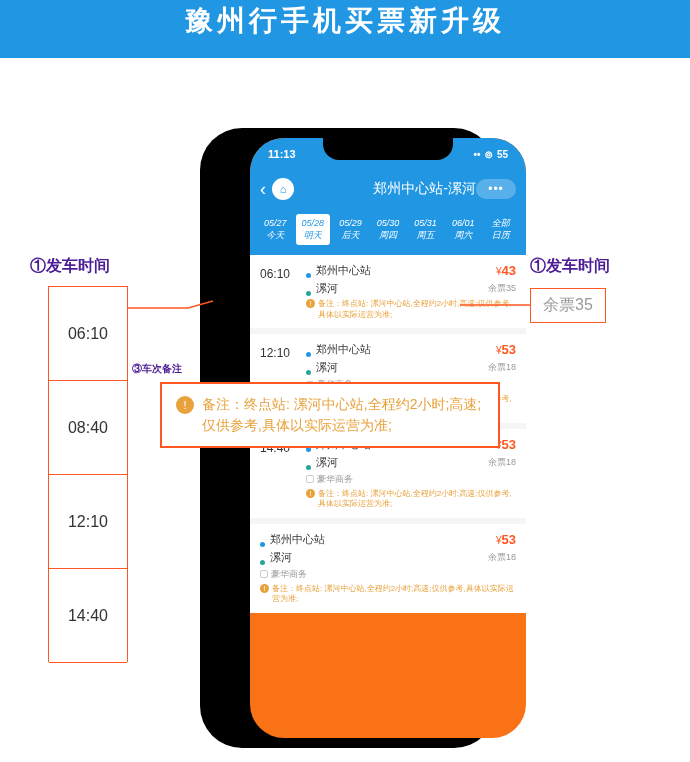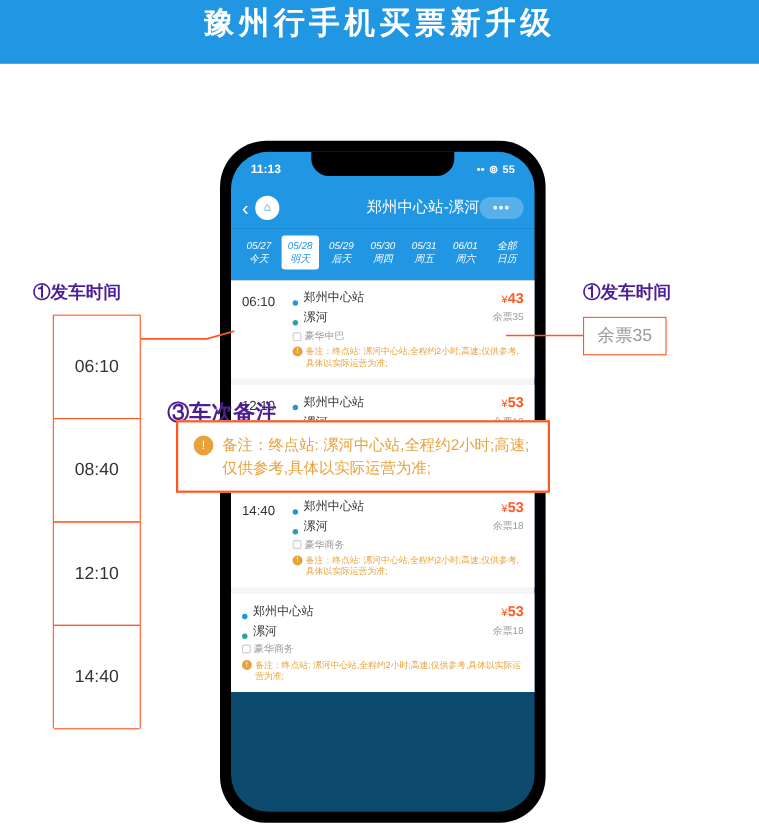--- a/index.html
+++ b/index.html
@@ -3,21 +3,21 @@
   <meta charset="utf-8">
   <style>
     * { margin: 0; padding: 0; box-sizing: border-box; }
     body { font-family: -apple-system, "PingFang SC", "Microsoft YaHei", sans-serif; background: #fff; width: 690px; height: 762px; position: relative; overflow: hidden; }
     
     .banner { background: #2196e3; color: #fff; text-align: center; padding: 2px 0 18px; }
     .banner-title { font-size: 28px; font-weight: bold; letter-spacing: 4px; }
     .banner-sub { font-size: 24px; letter-spacing: 6px; margin-top: 4px; font-weight: 300; }
     
     .phone { position: absolute; left: 200px; top: 128px; width: 296px; height: 620px; background: #000; border-radius: 42px; padding: 10px; }
-    .screen { background: #0c4a6e; width: 100%; height: 100%; border-radius: 34px; overflow: hidden; position: relative; }
+    .screen { background: #f97316; width: 100%; height: 100%; border-radius: 34px; overflow: hidden; position: relative; margin-left: 40px; }
     .notch { position: absolute; top: 0; left: 50%; transform: translateX(-50%); width: 130px; height: 22px; background: #000; border-radius: 0 0 16px 16px; z-index: 10; }
     
     .status-bar { background: #2196e3; height: 32px; display: flex; align-items: center; justify-content: space-between; padding: 0 18px; color: #fff; font-size: 11px; font-weight: 600; }
     .status-right { display: flex; gap: 4px; align-items: center; font-size: 10px; }
     
     .nav-bar { background: #2196e3; height: 38px; display: flex; align-items: center; padding: 0 10px; color: #fff; }
     .nav-back { font-size: 18px; margin-right: 6px; }
     .nav-home { width: 22px; height: 22px; background: #fff; border-radius: 50%; display: flex; align-items: center; justify-content: center; color: #2196e3; font-size: 11px; }
     .nav-title { flex: 1; text-align: right; font-size: 14px; }
     .nav-more { width: 40px; height: 20px; background: rgba(255,255,255,0.25); border-radius: 10px; display: flex; align-items: center; justify-content: center; font-size: 12px; letter-spacing: 1px; }
@@ -42,21 +42,21 @@
     .trip-tickets { color: #999; font-size: 9px; }
     .trip-type { color: #999; font-size: 9px; display: flex; align-items: center; gap: 3px; }
     .trip-type-check { width: 8px; height: 8px; border: 1px solid #ccc; border-radius: 2px; }
     .trip-note { color: #e8a23c; font-size: 8px; line-height: 1.3; margin-top: 3px; display: flex; gap: 3px; }
     .note-icon { width: 9px; height: 9px; background: #e8a23c; border-radius: 50%; display: inline-flex; align-items: center; justify-content: center; color: #fff; font-size: 7px; flex-shrink: 0; }
     
     
     .anno { position: absolute; color: #4c1d95; font-weight: bold; }
     .anno-1 { left: 30px; top: 256px; font-size: 16px; }
     .anno-2 { left: 530px; top: 256px; font-size: 16px; }
-    .anno-3 { left: 152px; top: 362px; font-size: 20px; }
+    .anno-3 { left: 132px; top: 362px; font-size: 10px; }
     
     .time-ladder { position: absolute; left: 48px; top: 286px; width: 80px; border-left: 1px solid #ff5722; border-right: 1px solid #ff5722; }
     .ladder-cell { height: 95px; border-top: 1px solid #ff5722; border-bottom: 1px solid #ff5722; display: flex; align-items: center; justify-content: center; font-size: 16px; color: #333; margin-bottom: -1px; }
     
     .callout-line { position: absolute; stroke: #ff5722; fill: none; }
     
     .ticket-box { position: absolute; left: 530px; top: 288px; border: 1px solid #ff5722; padding: 6px 12px; font-size: 16px; color: #999; background: #fff; }
     
     .note-callout { position: absolute; left: 160px; top: 382px; width: 340px; border: 2px solid #ff5722; background: #fff; padding: 10px 14px; display: flex; gap: 8px; z-index: 20; }
     .note-callout .note-badge { width: 18px; height: 18px; background: #e8a23c; border-radius: 50%; display: flex; align-items: center; justify-content: center; color: #fff; font-size: 11px; flex-shrink: 0; margin-top: 2px; }
@@ -125,21 +125,20 @@
     <div class="trip-time">06:10</div>
     <div class="trip-body">
       <div class="trip-row">
         <span class="trip-station"><span class="dot dot-blue"></span>郑州中心站</span>
         <span class="trip-price">¥<span class="num">43</span></span>
       </div>
       <div class="trip-row">
         <span class="trip-station"><span class="dot dot-teal"></span>漯河</span>
         <span class="trip-tickets">余票35</span>
       </div>
-      <div class="trip-type"><span class="trip-type-check"></span>豪华中巴</div>
       <div class="trip-note">
               <span class="note-icon">!</span>
               <span>备注：终点站: 漯河中心站,全程约2小时;高速;仅供参考,具体以实际运营为准;</span>
             </div>
     </div>
         </div>
         <div class="trip">
     <div class="trip-time">12:10</div>
     <div class="trip-body">
       <div class="trip-row">

